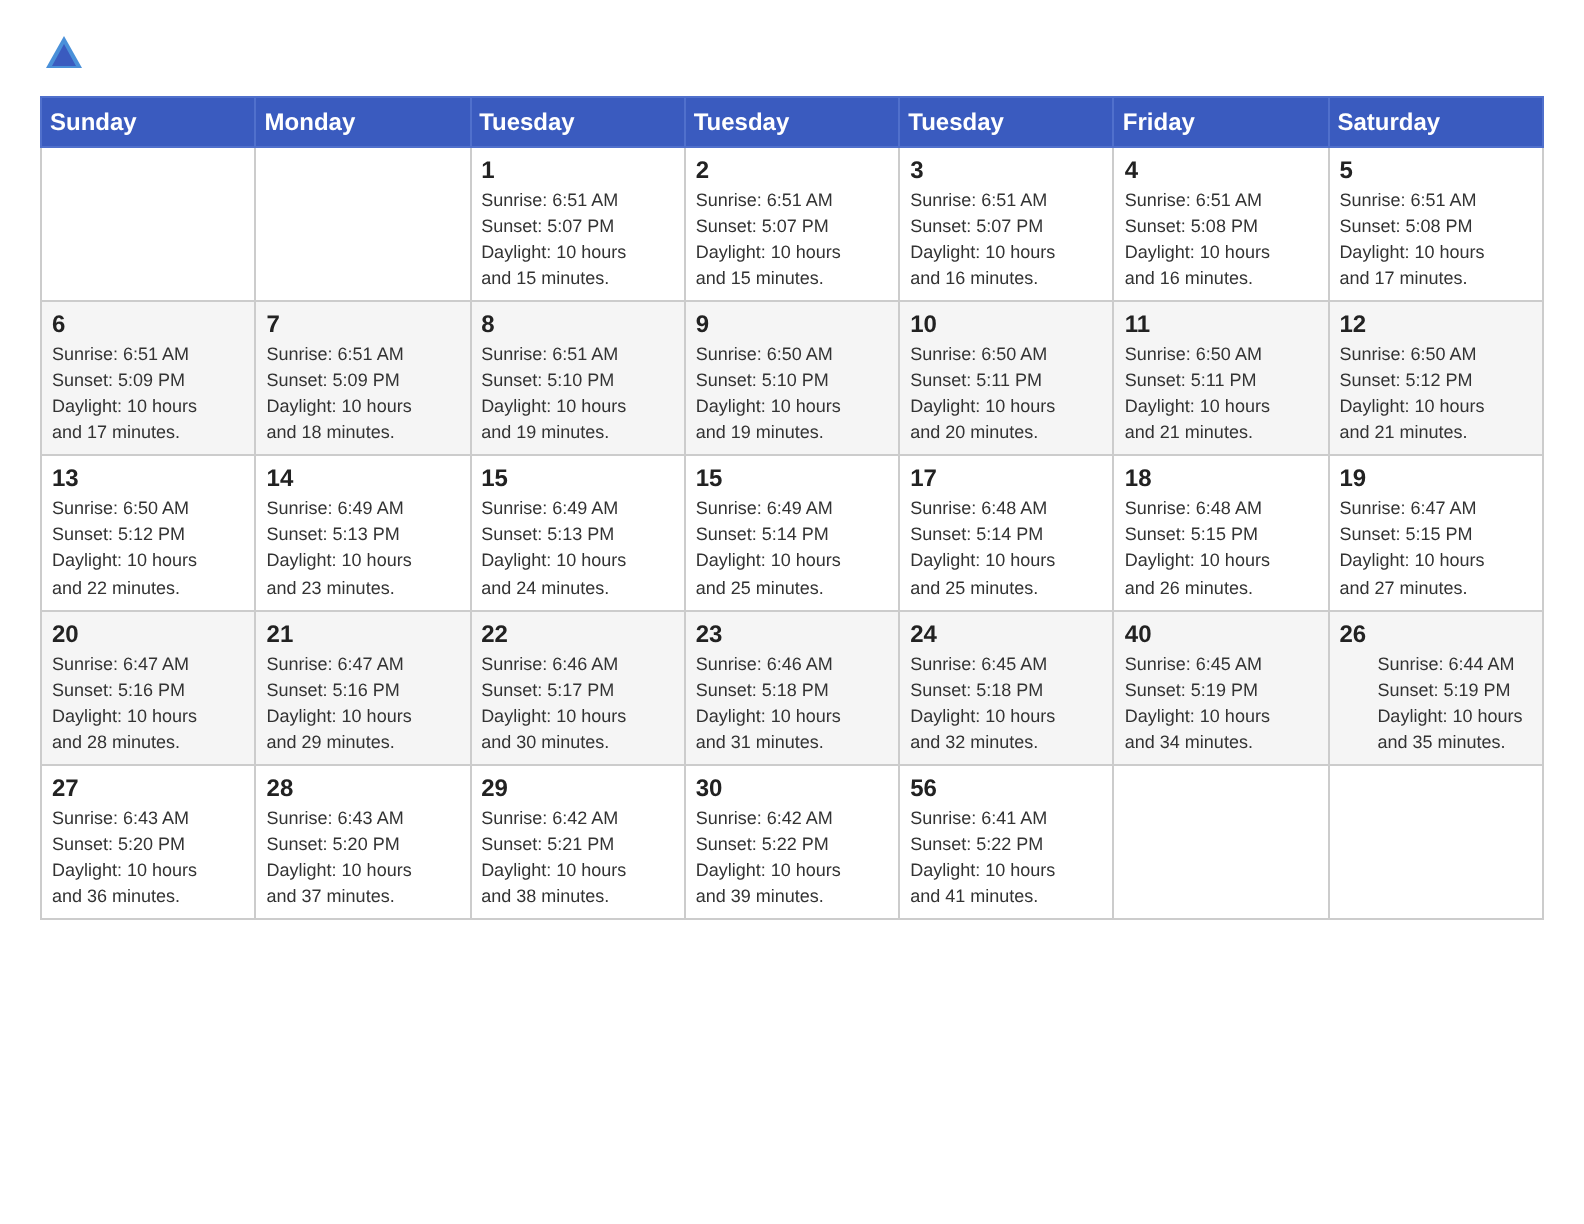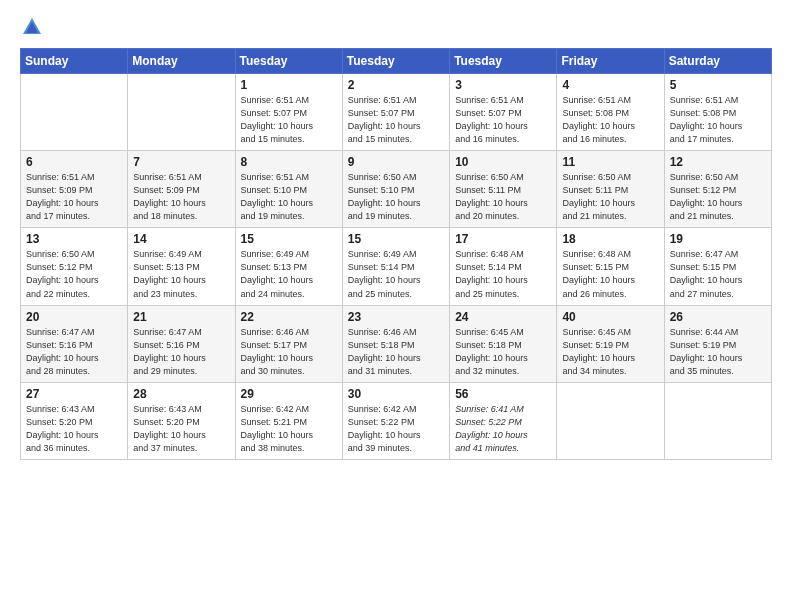--- a/index.html
+++ b/index.html
@@ -321,21 +321,21 @@
           </td>
           <td>
             <span class="day-number">40</span>
             <div class="day-info" style="white-space: pre-line;">Sunrise: 6:45 AM
 Sunset: 5:19 PM
 Daylight: 10 hours
 and 34 minutes.</div>
           </td>
           <td>
             <span class="day-number">26</span>
-            <div class="day-info" style="white-space: pre-line;">Sunrise: 6:44 AM
+            <div class="day-info" style="white-space: pre-line; margin-left: 19px;">Sunrise: 6:44 AM
 Sunset: 5:19 PM
 Daylight: 10 hours
 and 35 minutes.</div>
           </td>
         </tr>
         <tr>
           <td>
             <span class="day-number">27</span>
             <div class="day-info" style="white-space: pre-line;">Sunrise: 6:43 AM
 Sunset: 5:20 PM
@@ -358,21 +358,21 @@
           </td>
           <td>
             <span class="day-number">30</span>
             <div class="day-info" style="white-space: pre-line;">Sunrise: 6:42 AM
 Sunset: 5:22 PM
 Daylight: 10 hours
 and 39 minutes.</div>
           </td>
           <td>
             <span class="day-number">56</span>
-            <div class="day-info" style="white-space: pre-line; font-style: italic;">Sunrise: 6:41 AM
+            <div class="day-info" style="white-space: pre-line;">Sunrise: 6:41 AM
 Sunset: 5:22 PM
 Daylight: 10 hours
 and 41 minutes.</div>
           </td>
           <td class="empty-cell"></td>
           <td class="empty-cell"></td>
         </tr>
       </tbody>
   </table>
 </div>

